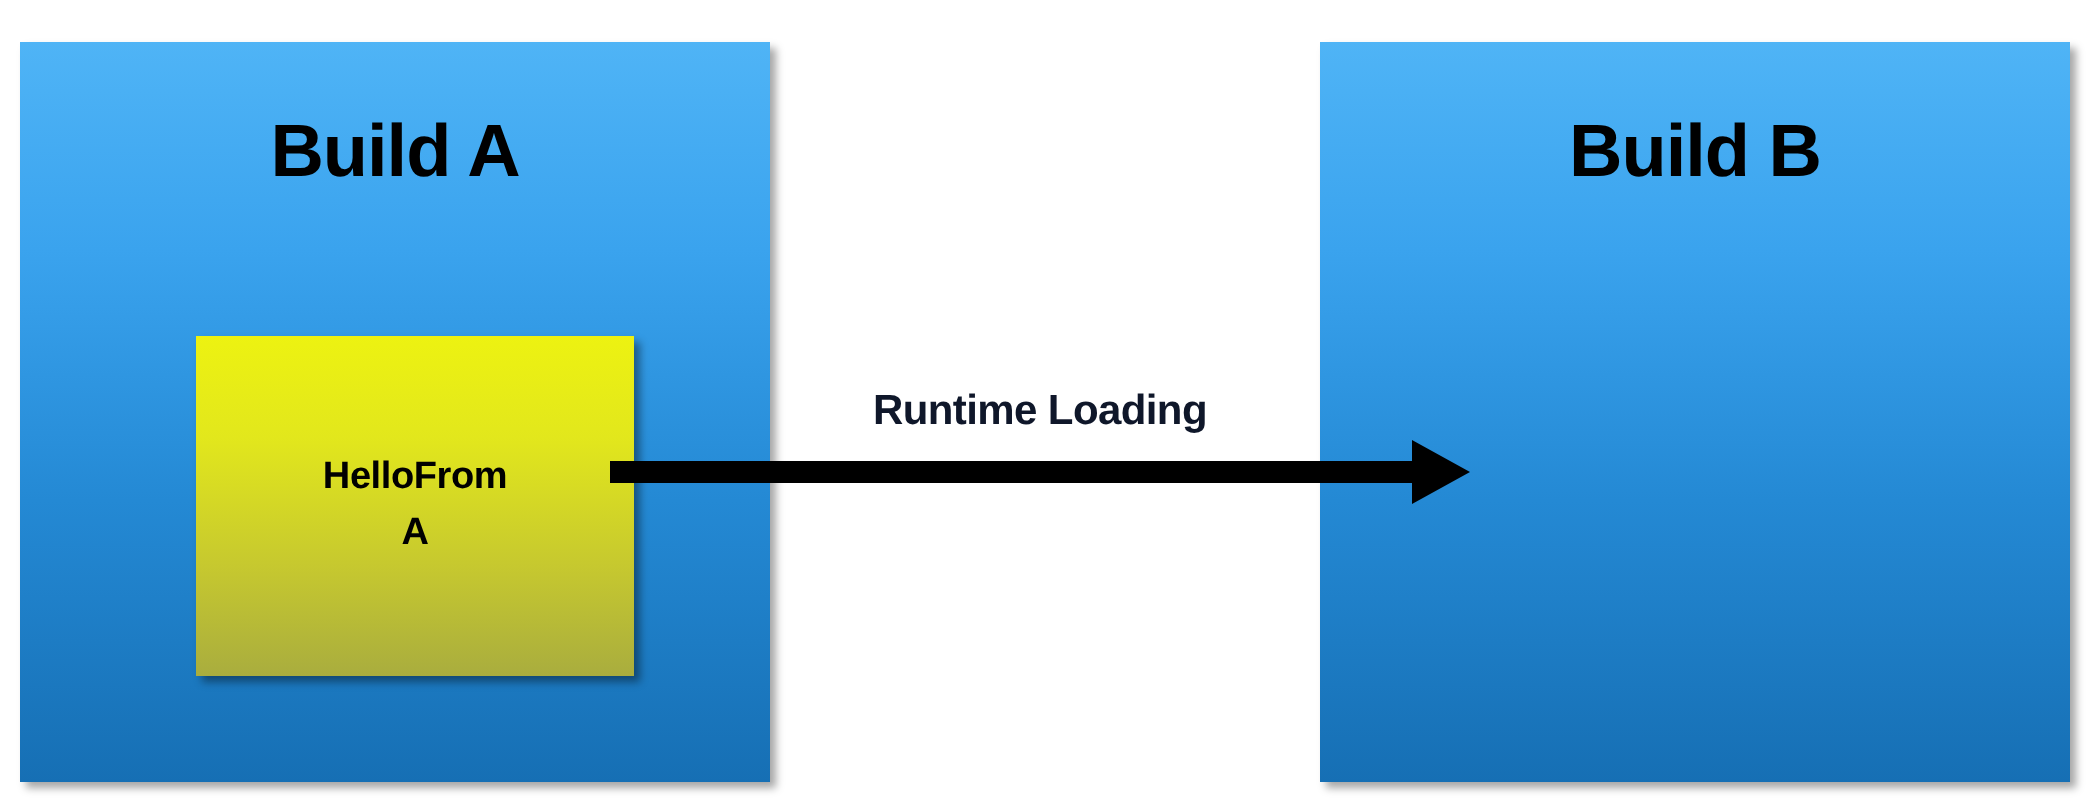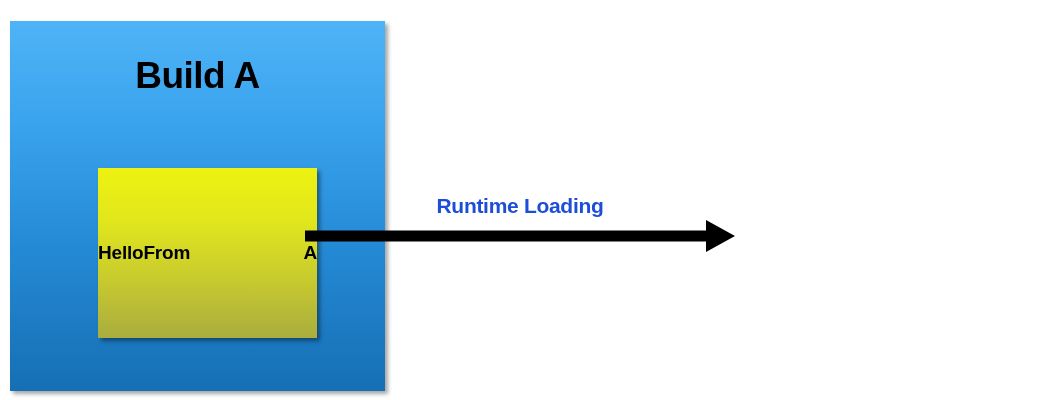--- a/index.html
+++ b/index.html
@@ -39,23 +39,23 @@
     color: #000000;
     letter-spacing: -0.5px;
     line-height: 1;
   }
 
   
   .module-box {
     position: absolute;
     background: linear-gradient(to bottom, #EDF211 0%, #E2E71C 30%, #C6C82F 68%, #A9AD3E 100%);
     display: flex;
-    flex-direction: row;
+    flex-direction: column;
     align-items: center;
-    justify-content: space-between;
+    justify-content: center;
   }
   #module-a {
     left: 88px;
     top: 147px;
     width: 219px;
     height: 170px;
     box-shadow: 3px 3px 4px rgba(0,0,0,0.4);
   }
   .module-label {
     font-size: 19px;
@@ -76,38 +76,42 @@
     pointer-events: none;
   }
   #arrow-label {
     position: absolute;
     left: 390px;
     top: 195px;
     width: 260px;
     text-align: center;
     font-size: 21px;
     font-weight: bold;
-    color: #1d4ed8;
+    color: #0f172a;
     letter-spacing: -0.3px;
     line-height: 1;
   }
 </style>
 </head>
 <body>
 
 <div id="canvas">
 
   <div class="build-panel" id="panel-a">
     <div class="panel-title">Build A</div>
     <div class="module-box" id="module-a">
       <div class="module-label">HelloFrom</div>
       <div class="module-label">A</div>
     </div>
   </div>
 
+  <div class="build-panel" id="panel-b">
+    <div class="panel-title">Build B</div>
+
+  </div>
 
   <svg id="arrow-layer" viewBox="0 0 1045 400">
     <line x1="305" y1="236" x2="712" y2="236" stroke="#000000" stroke-width="11"></line>
     <polygon points="706,220 735,236 706,252" fill="#000000"></polygon>
   </svg>
 
   <div id="arrow-label">Runtime Loading</div>
 
 </div>
 

